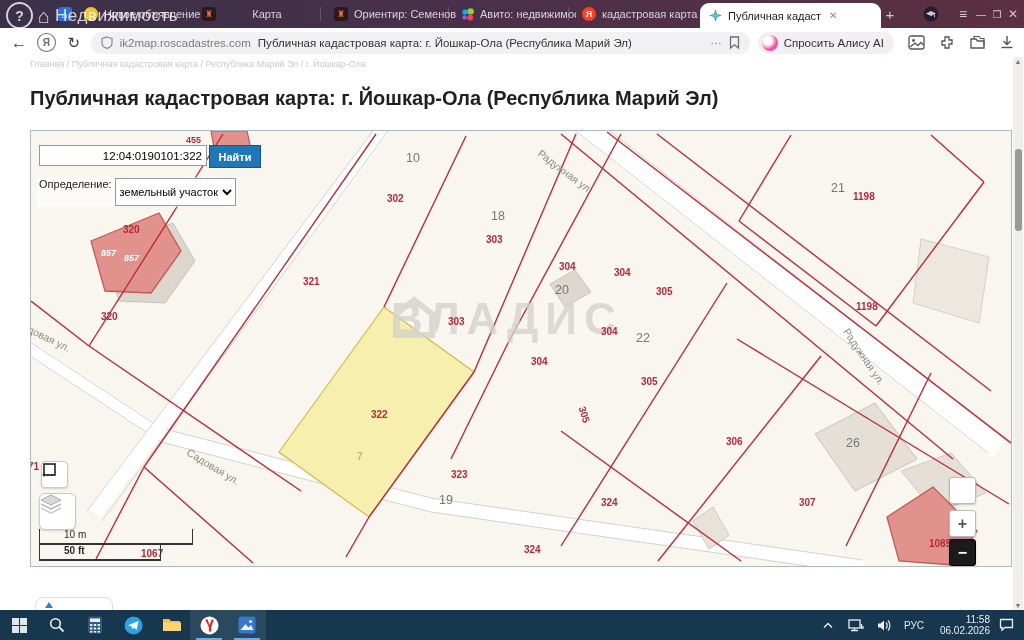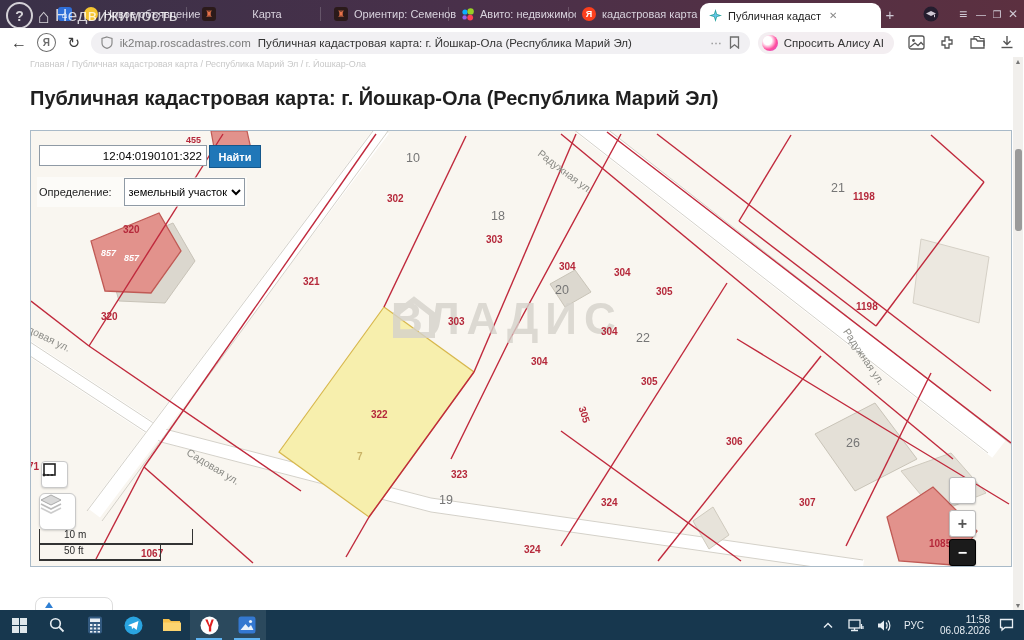--- a/index.html
+++ b/index.html
@@ -46,31 +46,31 @@
   .map svg{position:absolute;left:0;top:0;}
   .lbl{position:absolute;font-size:10px;font-weight:bold;color:#b5293b;white-space:nowrap;}
   .lblg{position:absolute;font-size:12.5px;color:#767676;white-space:nowrap;}
   .lblw{position:absolute;font-size:9px;font-weight:bold;color:#fff;white-space:nowrap;font-style:italic;}
   .street{position:absolute;font-size:10.5px;color:#8b8b86;white-space:nowrap;transform-origin:0 0;}
   .srch{position:absolute;left:8px;top:14px;display:flex;gap:2px;}
   .srch input{width:158px;height:19px;border:1px solid #8f9aa5;font-size:11.5px;text-align:right;
               padding:0 4px;font-family:"Liberation Sans",sans-serif;}
   .srch button{height:23px;width:52px;background:#2077b8;border:1px solid #15578b;color:#fff;
                font-size:11px;font-weight:bold;font-family:"Liberation Sans",sans-serif;}
-  .defrow{position:absolute;left:6px;top:46px;display:flex;align-items:center;gap:12px;
+  .defrow{position:absolute;left:6px;top:46px;display:flex;align-items:flex-start;gap:3px;
           font-size:11px;color:#222;background:rgba(255,255,255,.55);padding:1px 2px;}
   .defrow select{font-size:11px;height:28px;border:1px solid #8f9aa5;background:#fff;
                  font-family:"Liberation Sans",sans-serif;}
   .mbtn{position:absolute;background:#fff;border:1px solid #c9c9c9;border-radius:4px;
         box-shadow:0 1px 2px rgba(0,0,0,.15);display:flex;align-items:center;justify-content:center;}
   .scale{position:absolute;left:8px;top:398px;font-size:10px;color:#2b2b2b;}
   .sc1{width:128px;border-left:1px solid #333;border-right:1px solid #333;border-bottom:2px solid #333;
        padding:0 0 1px 24px;height:13px;}
   .sc2{width:96px;border-left:1px solid #333;border-right:1px solid #333;border-bottom:2px solid #333;
-       padding:0 0 1px 24px;height:13px;}
+       padding:0 0 1px 24px;height:13px;font-weight:bold;}
   .zbtn{position:absolute;left:918px;width:25px;height:25px;background:#fff;border:1px solid #bbb;
         border-radius:3px;box-shadow:0 1px 2px rgba(0,0,0,.2);font-size:16px;font-weight:bold;
         display:flex;align-items:center;justify-content:center;color:#555;}
   .wm-map{position:absolute;left:360px;top:163px;display:flex;align-items:center;gap:10px;
           opacity:.8;pointer-events:none;}
   .wm-map .txt{font-size:44px;font-weight:bold;color:#d5d2cb;letter-spacing:7px;}
   
   .sbar{position:absolute;left:1013px;top:0px;width:10px;height:553px;background:#f1efec;}
   .sthumb{position:absolute;left:1.5px;top:92px;width:7px;height:82px;background:#9a9a9a;border-radius:3px;}
   .sarr{position:absolute;left:0;width:10px;font-size:7px;color:#777;text-align:center;}
@@ -444,21 +444,21 @@
       </span>
       <span class="ic">
         <svg width="15" height="13" viewBox="0 0 15 13">
             <path d="M1 4.5 H3.5 L7 1.5 V11.5 L3.5 8.5 H1 Z" fill="#e8eef3"></path>
             <path d="M9 3.5 C10.5 5 10.5 8 9 9.5 M11 1.5 C13.5 4 13.5 9 11 11.5" fill="none" stroke="#e8eef3" stroke-width="1.2"></path>
           </svg>
       </span>
       <span class="lang">РУС</span>
       <span class="clock">
         <span>11:58</span><br>
-        <span>06.08.2026</span>
+        <span>06.02.2026</span>
       </span>
       <span class="ic">
         <svg width="15" height="14" viewBox="0 0 15 14">
             <path d="M1.5 1.5 H13.5 V9.5 H6 L3 12 V9.5 H1.5 Z" fill="none" stroke="#e8eef3" stroke-width="1.3"></path>
           </svg>
       </span>
     </div>
   </div>
 </div>
 

